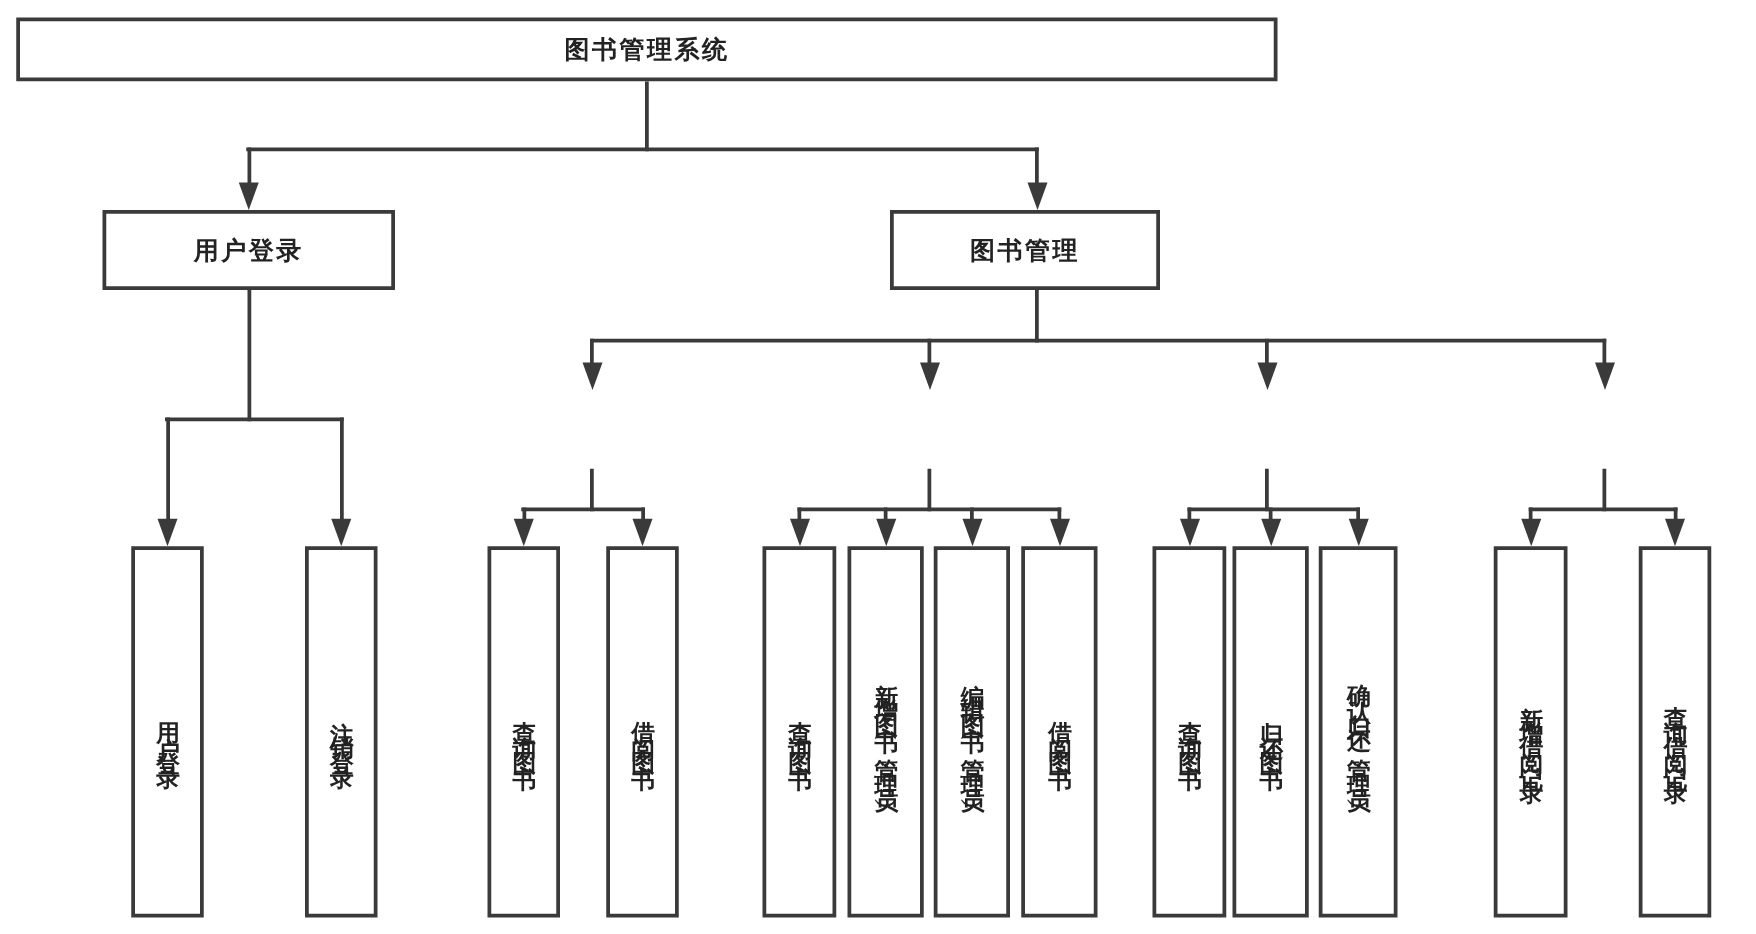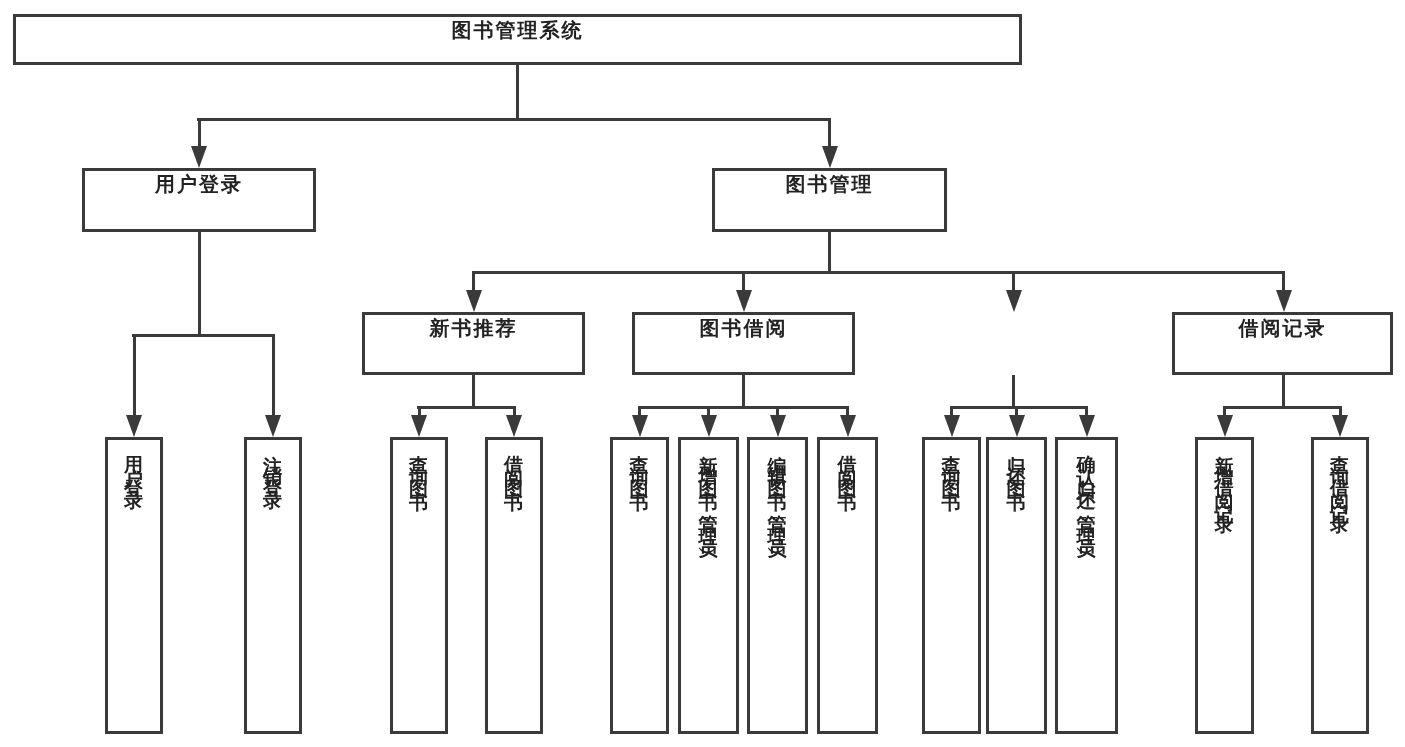--- a/index.html
+++ b/index.html
@@ -9,20 +9,21 @@
   html,body{margin:0;padding:0;background:#fff;}
   body{font-family:"Liberation Sans", sans-serif;}
   .stage{position:relative;width:1405px;height:747px;background:#ffffff;overflow:hidden;}
 
   .box{
     position:absolute;
     box-sizing:border-box;
     background:#ffffff;
     border:3px solid var(--line);
     display:flex;
+    align-items:center;
     justify-content:center;
     color:var(--text);
     z-index:2;
   }
   .hbox .lbl{
     font-size:20px;
     font-weight:600;
     letter-spacing:2px;
     white-space:nowrap;
   }
@@ -120,33 +121,24 @@
   <div class="vline" style="left:1339px;top:406px;height:11px"></div>
   <div class="tri" style="left:1332px;top:415px"></div>
 
   <div class="box hbox" style="left:13px;top:14px;width:1009px;height:51px">
     <span class="lbl">图书管理系统</span>
   </div>
 
   <div class="box hbox" style="left:82px;top:168px;width:234px;height:64px">
     <span class="lbl">用户登录</span>
   </div>
-  <div class="box hbox" style="left:712px;top:168px;width:235px;height:64px">
+  <div class="box hbox" style="left:712px;top:168px;width:216px;height:64px">
     <span class="lbl">图书管理</span>
   </div>
 
-  <div class="box hbox" style="left:362px;top:312px;width:223px;height:63px">
-    <span class="lbl">新书推荐</span>
-  </div>
-  <div class="box hbox" style="left:632px;top:312px;width:223px;height:63px">
-    <span class="lbl">图书借阅</span>
-  </div>
-  <div class="box hbox" style="left:1172px;top:312px;width:221px;height:63px">
-    <span class="lbl">借阅记录</span>
-  </div>
 
   <div class="box leaf" style="left:105px;width:58px">
     <span class="vlbl">用户登录</span>
   </div>
   <div class="box leaf" style="left:244px;width:58px">
     <span class="vlbl">注销登录</span>
   </div>
 
   <div class="box leaf" style="left:390px;width:58px">
     <span class="vlbl">查询图书</span>

